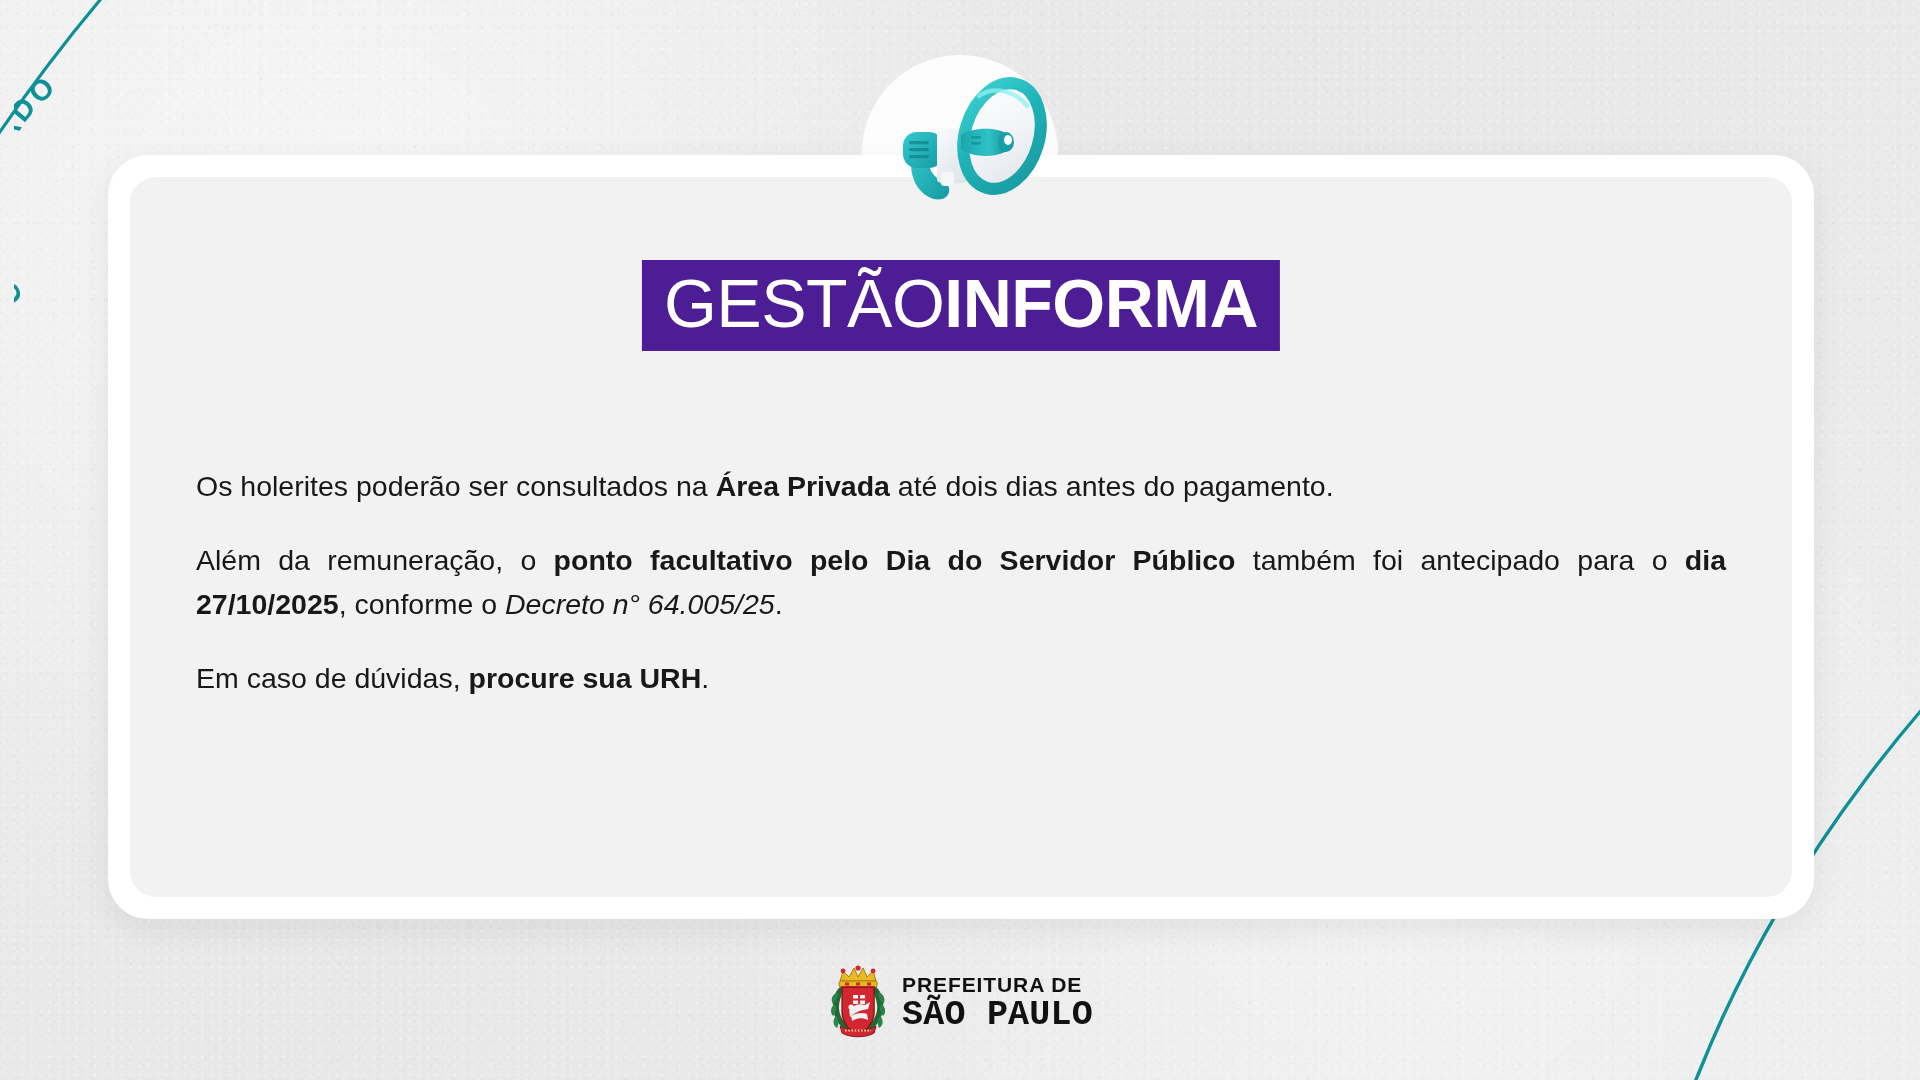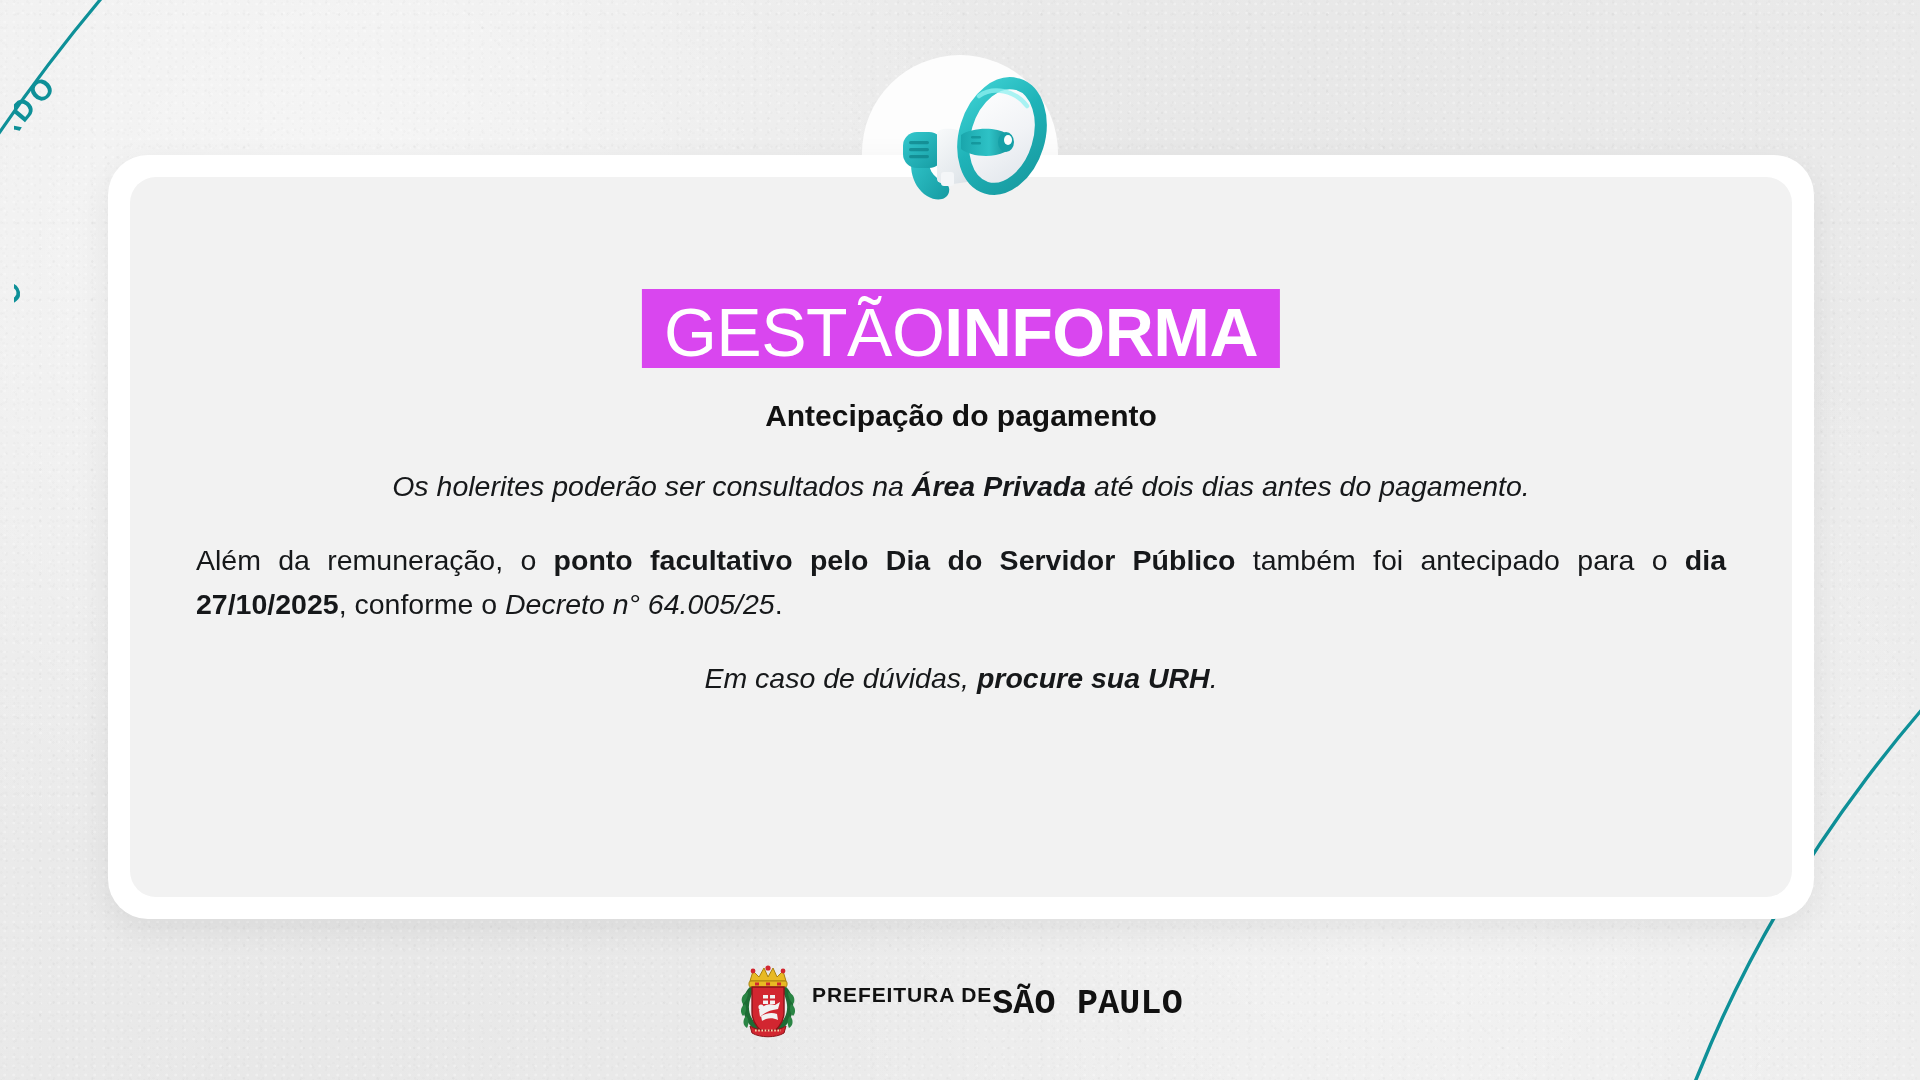--- a/index.html
+++ b/index.html
@@ -107,23 +107,23 @@
     bottom: 22px;
     background: #f2f2f2;
     border-radius: 26px;
     overflow: hidden;
   }
 
   #brand-banner {
     position: absolute;
     left: 50%;
     transform: translateX(-50%);
-    top: 112px;
-    background: #d946ef;
-    padding: 9px 22px 2px 22px;
+    top: 83px;
+    background: #4c1d95;
+    padding: 9px 22px 14px 22px;
     white-space: nowrap;
     line-height: 1;
   }
   .brand-light {
     color: #ffffff;
     font-size: 68px;
     font-weight: 300;
     letter-spacing: -0.5px;
     font-family: "Liberation Sans", sans-serif;
   }
@@ -156,39 +156,39 @@
     font-size: 28.5px;
     line-height: 1.52;
     font-family: "Liberation Sans", sans-serif;
   }
   #body-text p {
     margin: 0 0 31px 0;
     text-align: justify;
     text-justify: inter-word;
   }
   #body-text p:last-child { margin-bottom: 12px; }
-  #body-text p.nojustify { text-align: center; font-style: italic; }
+  #body-text p.nojustify { text-align: left; }
   #body-text b { font-weight: 700; }
   #body-text i { font-style: italic; }
 
   
   #footer-logo {
     position: absolute;
     left: 50%;
     transform: translateX(-50%);
     bottom: 38px;
     display: flex;
     align-items: center;
     gap: 13px;
     z-index: 5;
   }
   #coat-of-arms { width: 62px; height: 78px; display: block; }
   #footer-words {
     display: flex;
-    flex-direction: row;
+    flex-direction: column;
     justify-content: center;
     line-height: 1;
   }
   #footer-line1 {
     color: #111111;
     font-size: 21px;
     font-weight: 700;
     letter-spacing: 0.9px;
     font-family: "Liberation Sans", sans-serif;
   }
@@ -282,21 +282,20 @@
     <rect x="96" y="82" width="10" height="2.6" rx="1.3" fill="#0e8b92" opacity="0.7"></rect>
   </svg>
 
   <div id="card-outer">
     <div id="card-inner">
 
       <div id="brand-banner">
         <span class="brand-light">GESTÃO</span><span class="brand-bold">INFORMA</span>
       </div>
 
-      <div id="subtitle">Antecipação do pagamento</div>
 
       <div id="body-text">
           <p class="nojustify"><span>Os holerites poderão ser consultados na </span><b>Área Privada</b><span> até dois dias antes do pagamento.</span></p>
           <p><span>Além da remuneração, o </span><b>ponto facultativo pelo Dia do Servidor Público</b><span> também foi antecipado para o </span><b>dia 27/10/2025</b><span>, conforme o </span><i>Decreto n° 64.005/25</i><span>.</span></p>
           <p class="nojustify"><span>Em caso de dúvidas, </span><b>procure sua URH</b><span>.</span></p>
         </div>
 
     </div>
   </div>
 

